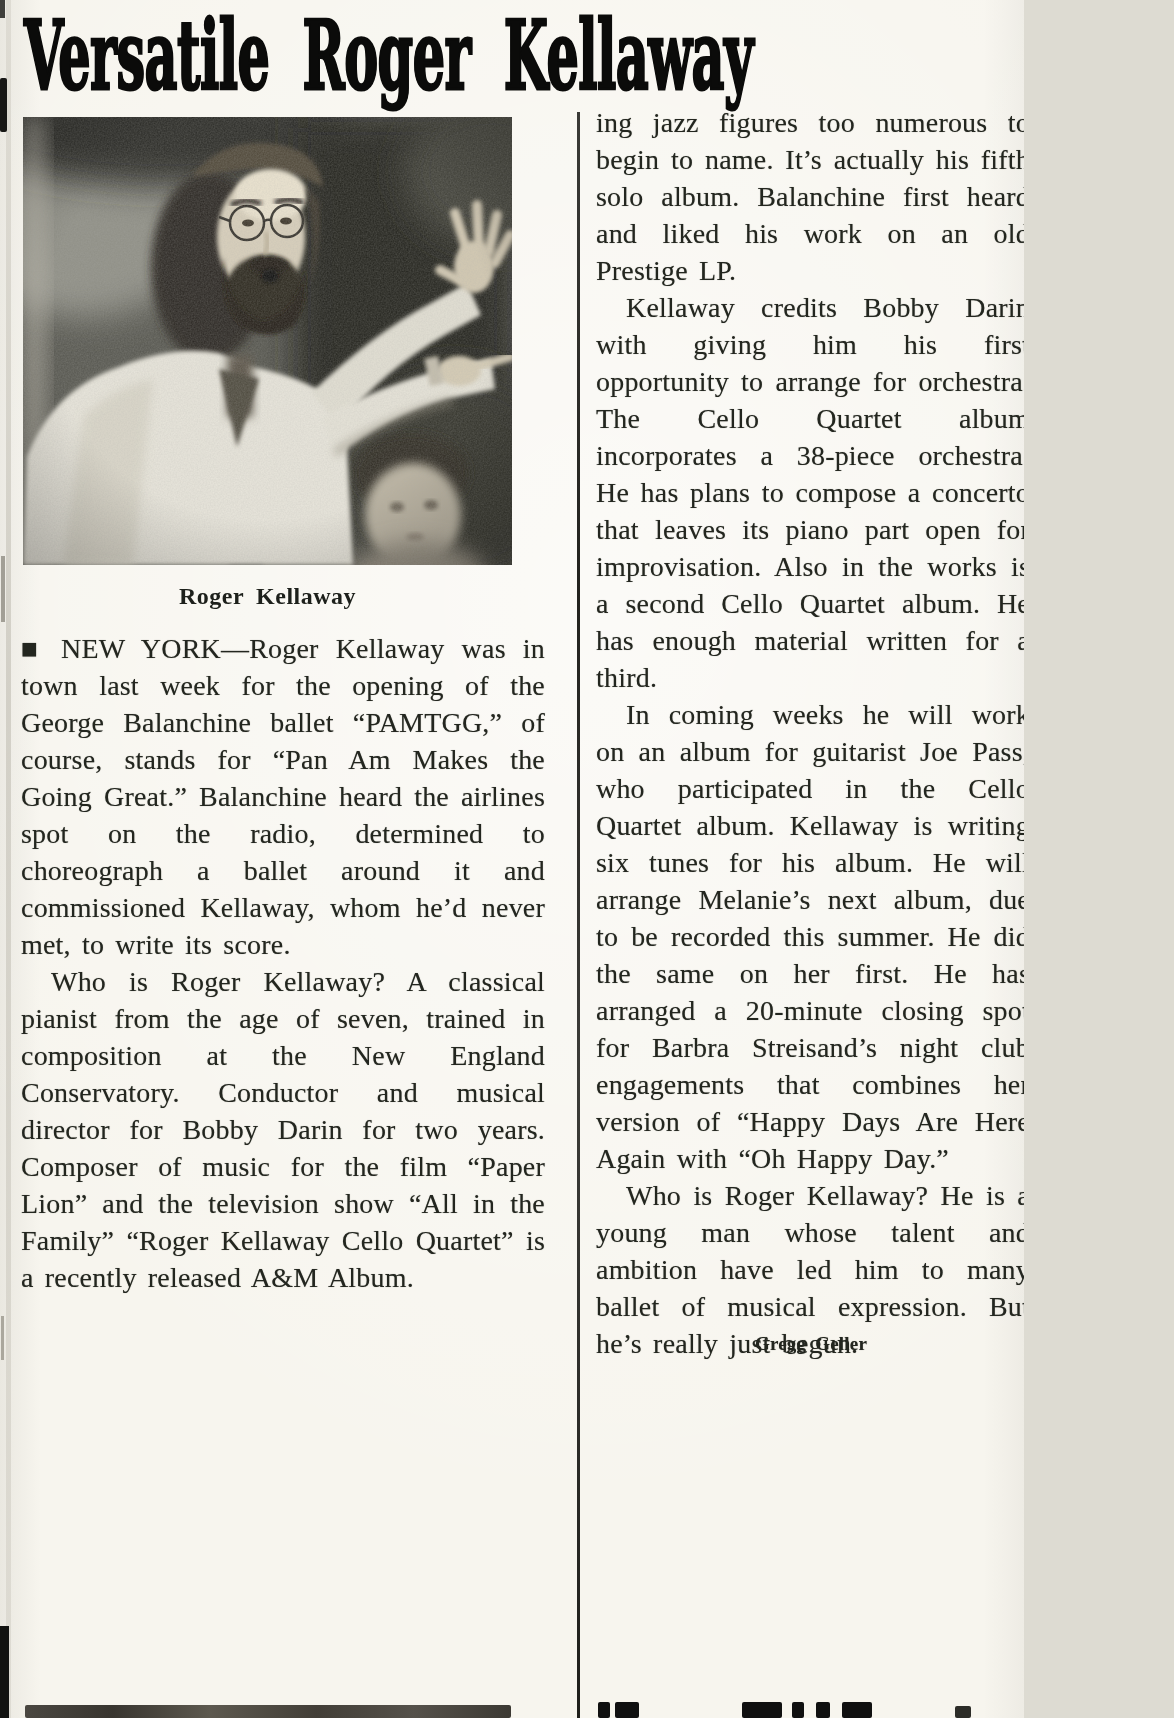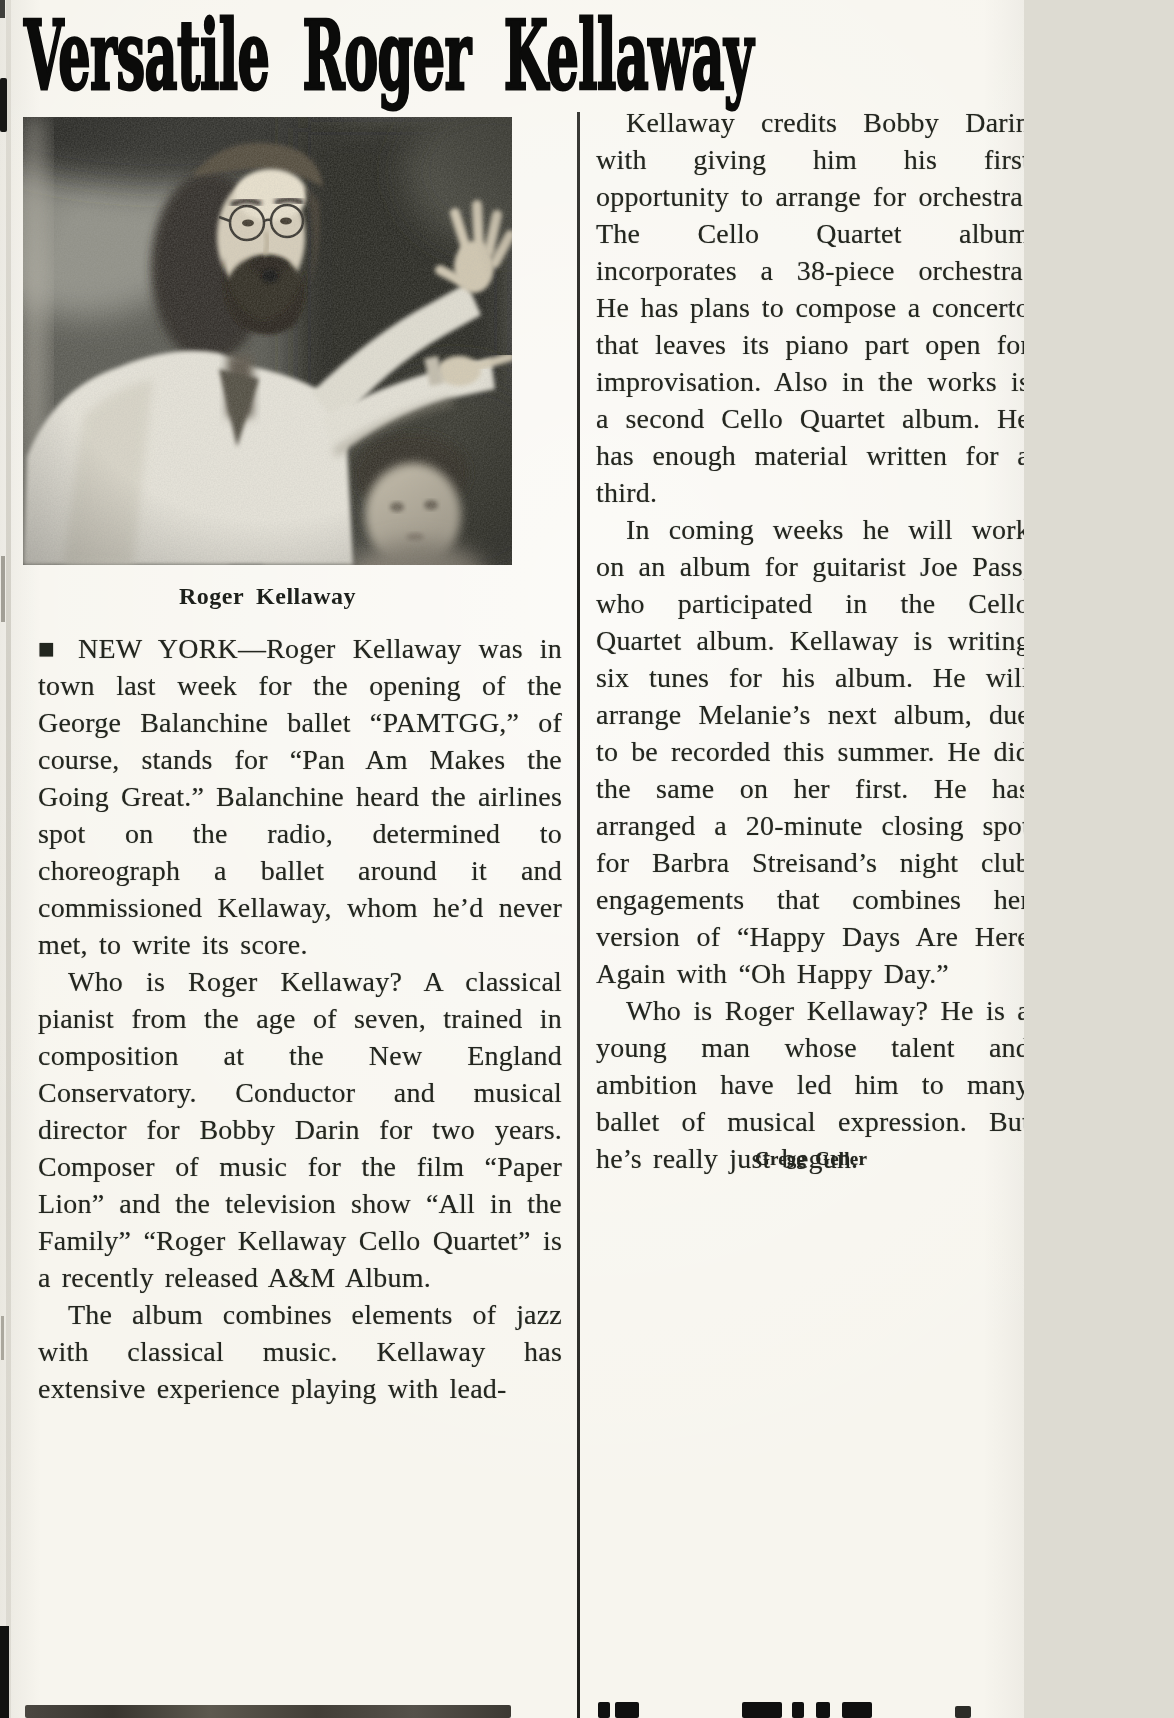--- a/index.html
+++ b/index.html
@@ -31,21 +31,21 @@
   .photo{position:absolute;left:23px;top:117px;width:489px;height:448px;margin:0;}
   .photo svg{display:block;}
   .caption{
     position:absolute;left:23px;top:583px;width:489px;
     text-align:center;font-weight:bold;font-size:24px;letter-spacing:.5px;word-spacing:6px;
     color:#1d201b;
   }
   
   .col{position:absolute;font-size:28px;line-height:37px;text-align:justify;
        word-spacing:4px;letter-spacing:.2px;text-shadow:0 0 1px rgba(35,38,31,.4);}
-  .col-left{left:38px;top:630px;width:524px;}
+  .col-left{left:21px;top:630px;width:524px;}
   .col-right{left:596px;top:104px;width:434px;}
   .para{margin:0;text-indent:30px;}
   .para.noindent{text-indent:0;}
   .subhead{
     margin:32px 0 34px;text-align:center;text-indent:0;
     font-size:29px;font-weight:bold;word-spacing:16px;letter-spacing:.5px;color:#1d201b;
   }
   .byline{text-align:center;font-weight:bold;margin-top:-37px;padding-right:4px;font-size:19px;}
   
   .divider{
@@ -182,24 +182,24 @@
     </svg>
   </figure>
 
   <div class="caption">Roger Kellaway</div>
 
   <div class="divider"></div>
 
   <div class="col col-left">
     <p class="para noindent">■ NEW YORK—Roger Kellaway was in town last week for the opening of the George Balanchine ballet “PAMTGG,” of course, stands for “Pan Am Makes the Going Great.” Balanchine heard the airlines spot on the radio, determined to choreograph a ballet around it and commissioned Kellaway, whom he’d never met, to write its score.</p>
     <p class="para">Who is Roger Kellaway? A classical pianist from the age of seven, trained in composition at the New England Conservatory. Conductor and musical director for Bobby Darin for two years. Composer of music for the film “Paper Lion” and the television show “All in the Family” “Roger Kellaway Cello Quartet” is a recently released A&amp;M Album.</p>
-    <p class="para">The album combines elements of jazz with classical music. Kellaway has extensive experience playing with lead-</p>
   </div>
 
   <div class="col col-right">
+    <p class="para noindent">ing jazz figures too numerous to begin to name. It’s actually his fifth solo album. Balanchine first heard and liked his work on an old Prestige LP.</p>
     <p class="para">Kellaway credits Bobby Darin with giving him his first opportunity to arrange for orchestra. The Cello Quartet album incorporates a 38-piece orchestra. He has plans to compose a concerto that leaves its piano part open for improvisation. Also in the works is a second Cello Quartet album. He has enough material written for a third.</p>
     <p class="para">In coming weeks he will work on an album for guitarist Joe Pass, who participated in the Cello Quartet album. Kellaway is writing six tunes for his album. He will arrange Melanie’s next album, due to be recorded this summer. He did the same on her first. He has arranged a 20-minute closing spot for Barbra Streisand’s night club engagements that combines her version of “Happy Days Are Here Again with “Oh Happy Day.”</p>
     <p class="para">Who is Roger Kellaway? He is a young man whose talent and ambition have led him to many ballet of musical expression. But he’s really just begun.</p>
     <div class="byline">Gregg Geller</div>
   </div>
 
   <div class="bottom-strip"></div>
   <div class="frag f1"></div>
   <div class="frag f2"></div>
   <div class="frag f3"></div>

